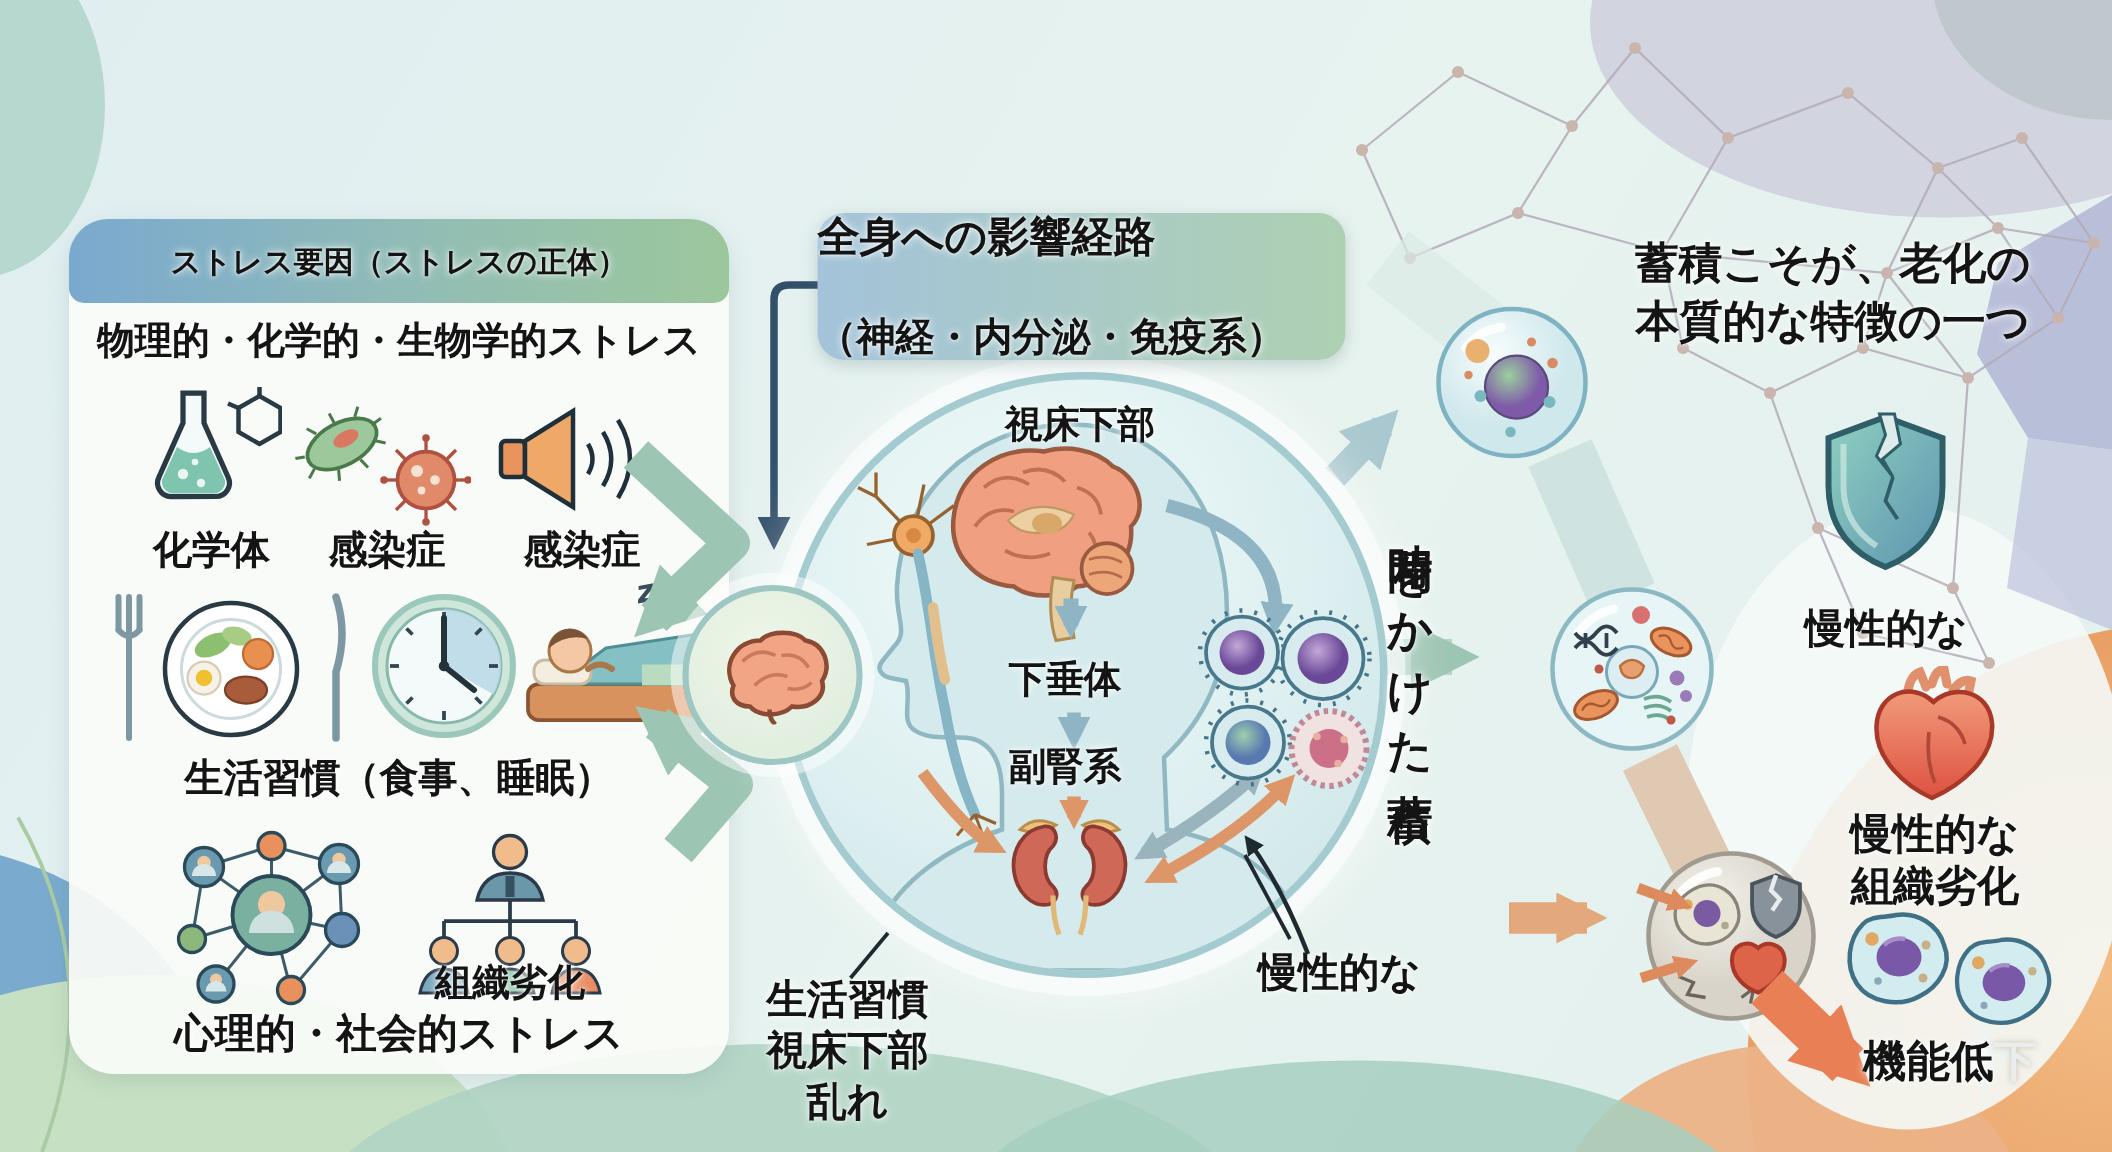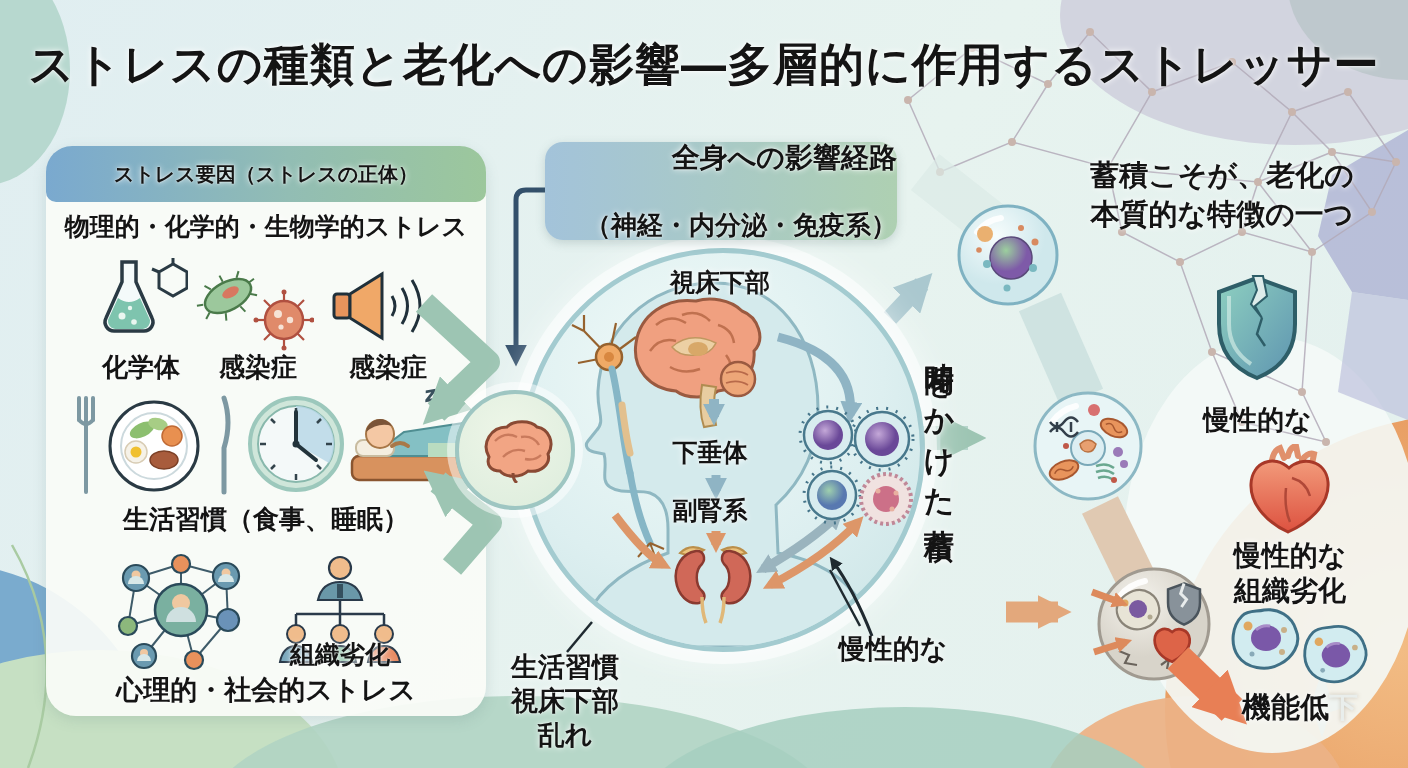--- a/index.html
+++ b/index.html
@@ -12,21 +12,21 @@
   .ctr{text-align:center;}
   .title{font-size:45px;letter-spacing:1px;white-space:nowrap;}
   .panel{left:46px;top:146px;width:440px;height:570px;background:rgba(250,252,247,.93);
          border-radius:30px;box-shadow:0 4px 14px rgba(90,120,120,.18);}
   .panel-header{left:0;top:0;width:440px;height:56px;border-radius:26px 26px 10px 10px;
     background:linear-gradient(90deg,#7aa9cf 0%,#92bdb4 55%,#9cc79c 100%);
     display:flex;align-items:center;justify-content:center;font-size:20px;}
   .greenbox{left:545px;top:142px;width:352px;height:98px;border-radius:18px;
     background:linear-gradient(90deg,#a3c3da 0%,#aed0b2 100%);
     box-shadow:0 3px 10px rgba(90,120,120,.25);
-    display:flex;flex-direction:column;align-items:flex-end;justify-content:center;gap:36px;}
+    display:flex;flex-direction:column;align-items:flex-start;justify-content:center;gap:36px;}
   .bigcircle{left:521px;top:248px;width:394px;height:394px;border-radius:50%;
     background:radial-gradient(circle at 40% 30%,#f0faf8 0%,#ddeff0 55%,#c7e2e4 100%);
     border:5px solid #a3cbd0;overflow:hidden;
     box-shadow:0 0 0 12px rgba(255,255,255,.55),0 0 45px rgba(255,255,255,.9);}
   .braincircle{left:455px;top:390px;width:112px;height:112px;border-radius:50%;
     background:radial-gradient(circle at 45% 35%,#eef6e8,#dcecdc);
     border:4px solid #9ec6c2;display:flex;align-items:center;justify-content:center;
     box-shadow:0 0 0 8px rgba(255,255,255,.5);}
   .vtext{writing-mode:vertical-rl;text-orientation:upright;font-size:30px;letter-spacing:5px;}
   .zzz{font-style:italic;font-weight:900;color:#39505c;font-size:21px;transform:rotate(-10deg);
@@ -608,15 +608,14 @@
         <path d="M30 26 a15 13 0 0 1 14 -4" stroke="#a88cc8" stroke-width="3" fill="none"></path>
       <circle cx="22" cy="20" r="4.5" fill="#e0a860"></circle>
         <circle cx="60" cy="26" r="3" fill="#c8b088"></circle>
         <circle cx="26" cy="50" r="2.5" fill="#88aab8"></circle>
     </svg>
   </div>
   <div class="abs jp ctr" style="left:1205px;top:690px;width:190px;font-size:29px">
     <span>機能低</span><span style="color:#e9eeec;text-shadow:0 0 4px rgba(120,90,60,.35)">下</span>
   </div>
 
-  <div class="abs jp ctr title" style="left:0;top:38px;width:1408px">ストレスの種類と老化への影響―多層的に作用するストレッサー</div>
 
 </div>
 
 </body></html>

